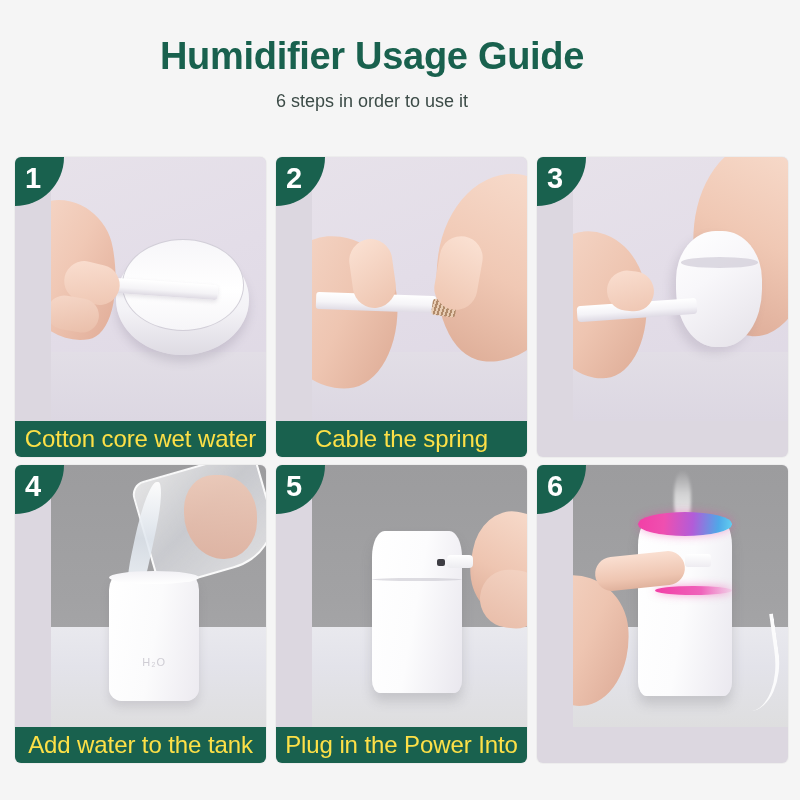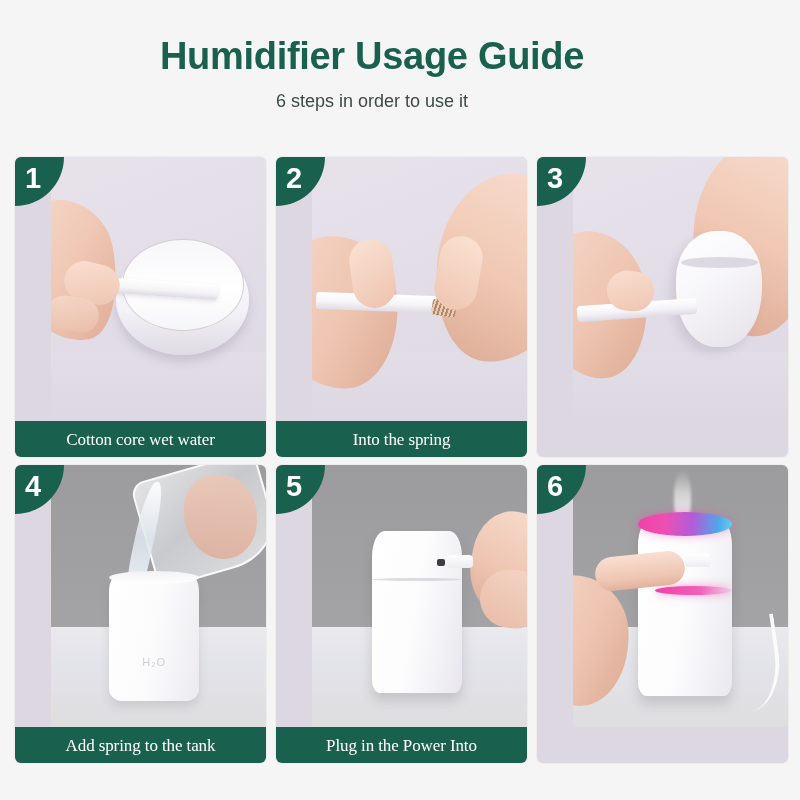--- a/index.html
+++ b/index.html
@@ -85,28 +85,27 @@
     text-align: left;
     padding-left: 10px;
     box-sizing: border-box;
   }
 
   .caption {
     position: absolute;
     left: 0; right: 0; bottom: 0;
     height: 36px;
     background: #19614e;
-    color: #ffffff;
-    font-size: 17px;
+    color: #fde047;
+    font-size: 24px;
     display: flex;
     align-items: center;
     justify-content: center;
     line-height: 1;
     letter-spacing: -0.1px;
-    font-family: Liberation Serif, serif;
   }
 
   
   .scene { position: absolute; inset: 0; }
 
   
   .bg-lilac {
     position: absolute; inset: 0;
     background: linear-gradient(160deg, #e7e2ea 0%, #e3dde8 45%, #ded8e4 100%);
   }
@@ -473,21 +472,21 @@
           <div class="table-lilac"></div>
           <div class="s2-handR"></div>
           <div class="s2-handL"></div>
           <div class="s2-strip"></div>
           <div class="s2-spring"></div>
           <div class="s2-thumbL"></div>
           <div class="s2-thumbR"></div>
         </div>
       </div>
       <div class="badge">2</div>
-      <div class="caption">Into the spring</div>
+      <div class="caption">Cable the spring</div>
     </div>
 
     <div class="card">
       <div class="photo">
         <div class="scene">
           <div class="bg-lilac"></div>
           <div class="table-lilac"></div>
           <div class="s3-handR"></div>
           <div class="s3-cover"></div>
           <div class="s3-cover-rim"></div>
@@ -506,21 +505,21 @@
           <div class="table-light"></div>
           <div class="s4-pitcher"></div>
           <div class="s4-hand"></div>
           <div class="s4-stream"></div>
           <div class="s4-tank"></div>
           <div class="s4-tank-top"></div>
           <div class="s4-h2o">H₂O</div>
         </div>
       </div>
       <div class="badge">4</div>
-      <div class="caption">Add spring to the tank</div>
+      <div class="caption">Add water to the tank</div>
     </div>
 
     <div class="card">
       <div class="photo">
         <div class="scene">
           <div class="bg-gray"></div>
           <div class="table-light"></div>
           <div class="s5-hand"></div>
           <div class="s5-hand2"></div>
           <div class="s5-body"></div>

